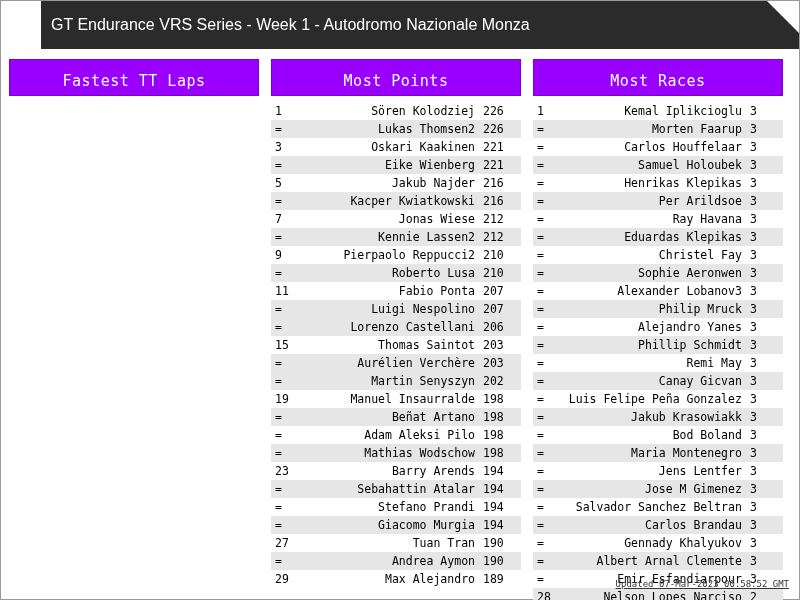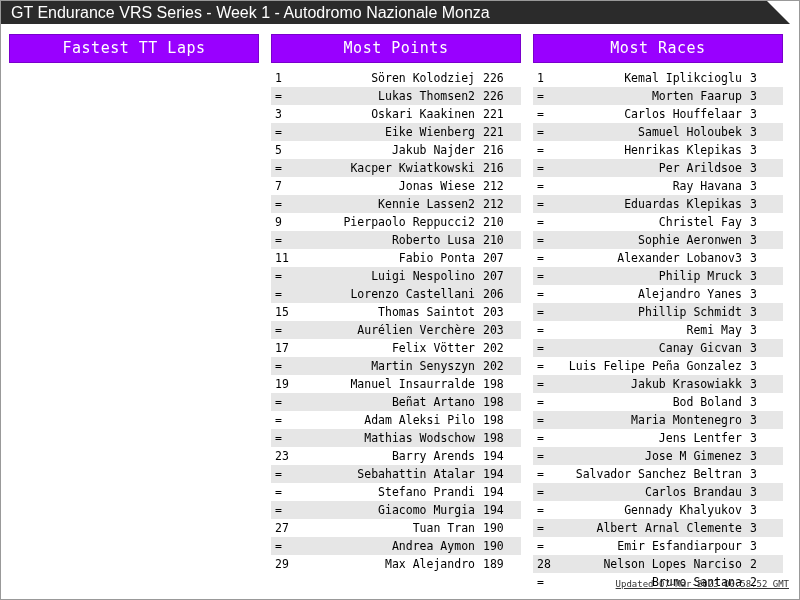--- a/index.html
+++ b/index.html
@@ -20,29 +20,30 @@
     width: 800px;
     height: 600px;
     box-sizing: border-box;
     border: 1px solid #999999;
     background: #ffffff;
   }
 
   
   .titlebar {
     position: relative;
-    height: 23px;
+    height: 48px;
     background: #2b2b2b;
     color: #ffffff;
     display: flex;
     align-items: center;
     padding-left: 10px;
     font-family: "Liberation Sans", sans-serif;
     font-size: 16px;
     overflow: hidden;
+    margin-left: 40px;
   }
   .titlebar .title-text {
     white-space: nowrap;
   }
   .titlebar .corner-fold {
     position: absolute;
     top: 0;
     right: 0;
     width: 0;
     height: 0;
@@ -62,21 +63,21 @@
   }
   .col-tt { width: 250px; }
   .col-points { width: 250px; }
   .col-races { width: 250px; }
 
   .col-header {
     background: #9900ff;
     color: #ffffff;
     text-align: center;
     font-size: 15px;
-    padding: 4px 0 5px 0;
+    padding: 12px 0 5px 0;
     border: 1px solid #7a00cc;
     letter-spacing: 0.5px;
   }
 
   table.board {
     border-collapse: collapse;
     width: 100%;
     font-size: 11.5px;
     margin-top: 6px;
   }
@@ -206,25 +207,20 @@
             <tr>
               <td class="pos">15</td>
               <td class="name">Thomas Saintot</td>
               <td class="val">203</td>
             </tr>
             <tr class="alt">
               <td class="pos">=</td>
               <td class="name">Aurélien Verchère</td>
               <td class="val">203</td>
             </tr>
-            <tr>
-              <td class="pos">17</td>
-              <td class="name">Felix Vötter</td>
-              <td class="val">202</td>
-            </tr>
             <tr class="alt">
               <td class="pos">=</td>
               <td class="name">Martin Senyszyn</td>
               <td class="val">202</td>
             </tr>
             <tr>
               <td class="pos">19</td>
               <td class="name">Manuel Insaurralde</td>
               <td class="val">198</td>
             </tr>

